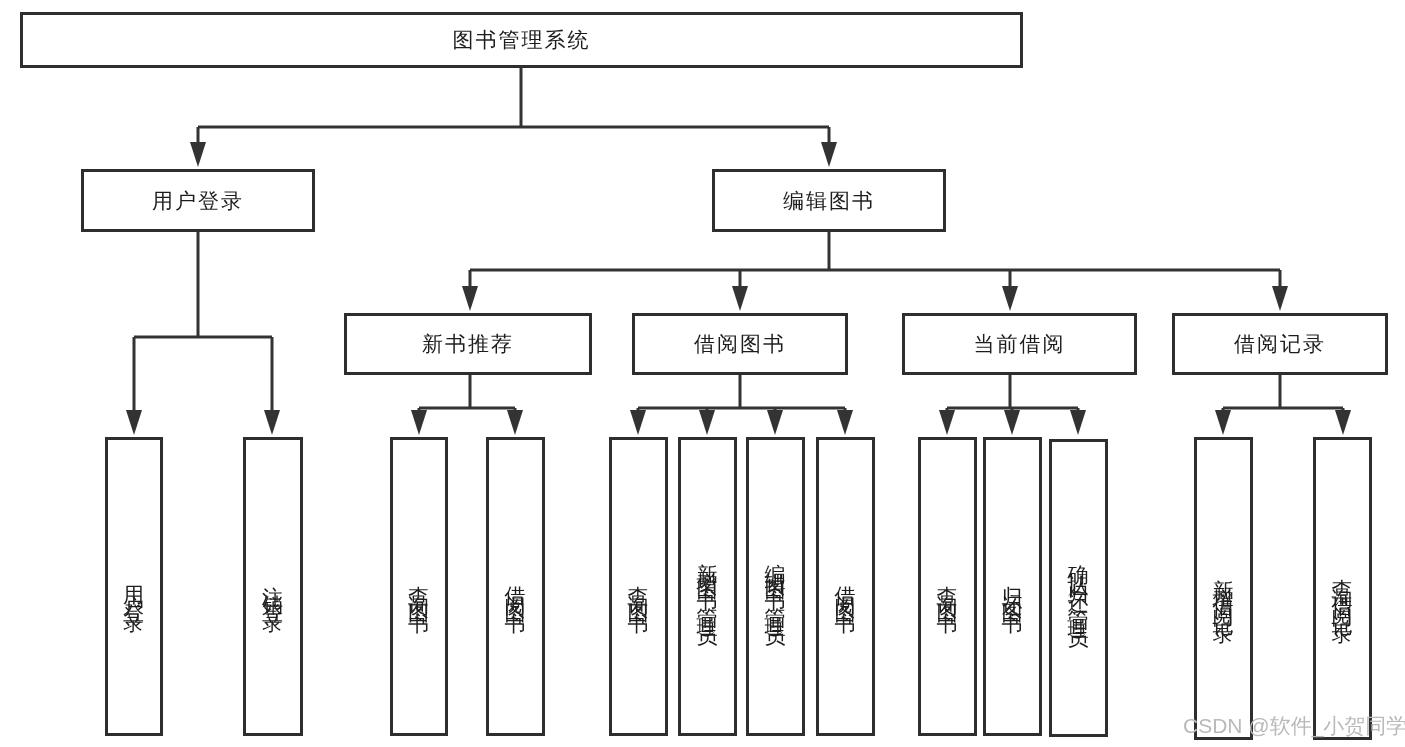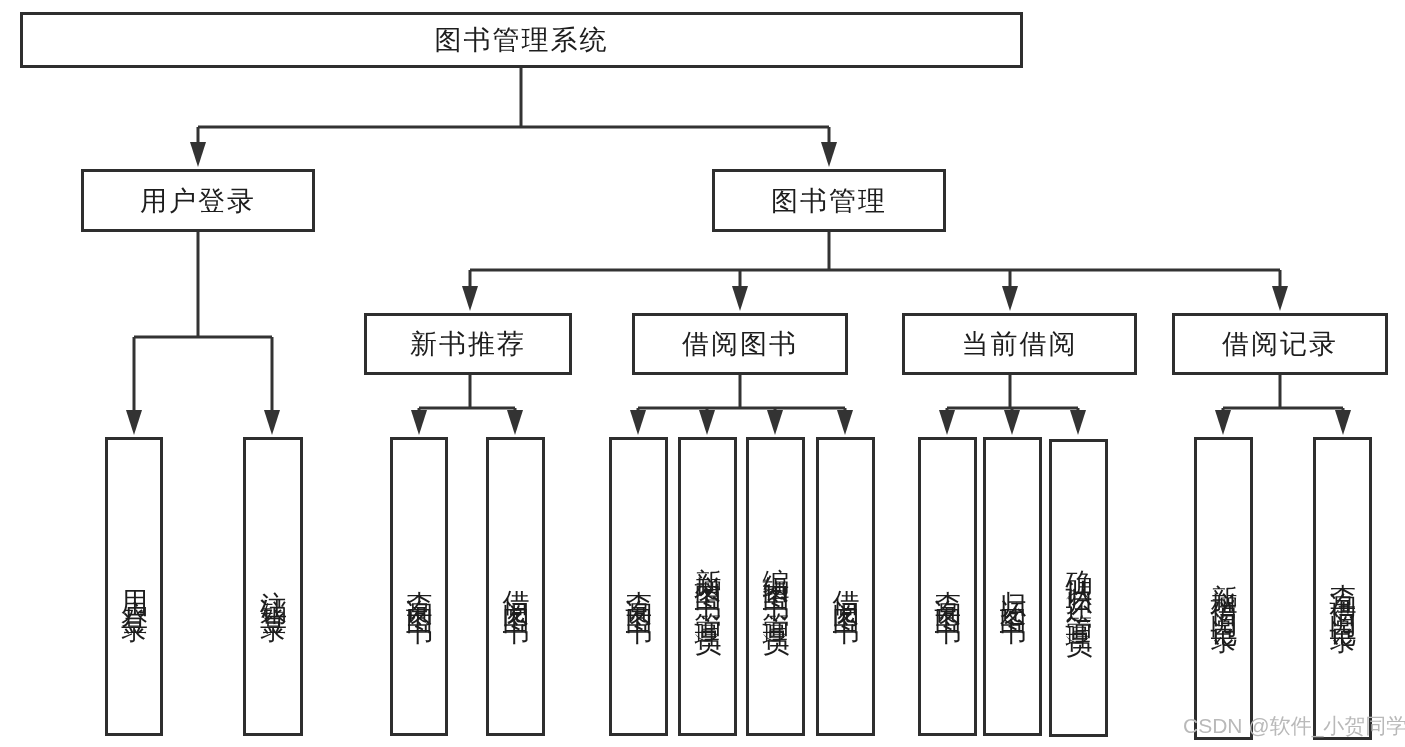--- a/index.html
+++ b/index.html
@@ -15,21 +15,21 @@
   }
   .box {
     position: absolute;
     box-sizing: border-box;
     border: 3px solid #2e2e2e;
     background: #ffffff;
     display: flex;
     align-items: center;
     justify-content: center;
     color: #1d1d1d;
-    font-size: 27px;
+    font-size: 21px;
     z-index: 2;
     letter-spacing: 2px;
   }
   .box.v span {
     writing-mode: vertical-rl;
     text-orientation: mixed;
     letter-spacing: 9px;
     line-height: 1;
   }
   .watermark {
@@ -113,24 +113,24 @@
 </svg>
 
 <div class="box" style="left:20px;top:12px;width:1003px;height:56px">
   <span>图书管理系统</span>
 </div>
 
 <div class="box" style="left:81px;top:169px;width:234px;height:63px">
   <span>用户登录</span>
 </div>
 <div class="box" style="left:712px;top:169px;width:234px;height:63px">
-  <span>图书管理</span>
+  <span>编辑图书</span>
 </div>
 
-<div class="box" style="left:364px;top:313px;width:208px;height:62px">
+<div class="box" style="left:344px;top:313px;width:248px;height:62px">
   <span>新书推荐</span>
 </div>
 <div class="box" style="left:632px;top:313px;width:216px;height:62px">
   <span>借阅图书</span>
 </div>
 <div class="box" style="left:902px;top:313px;width:235px;height:62px">
   <span>当前借阅</span>
 </div>
 <div class="box" style="left:1172px;top:313px;width:216px;height:62px">
   <span>借阅记录</span>

